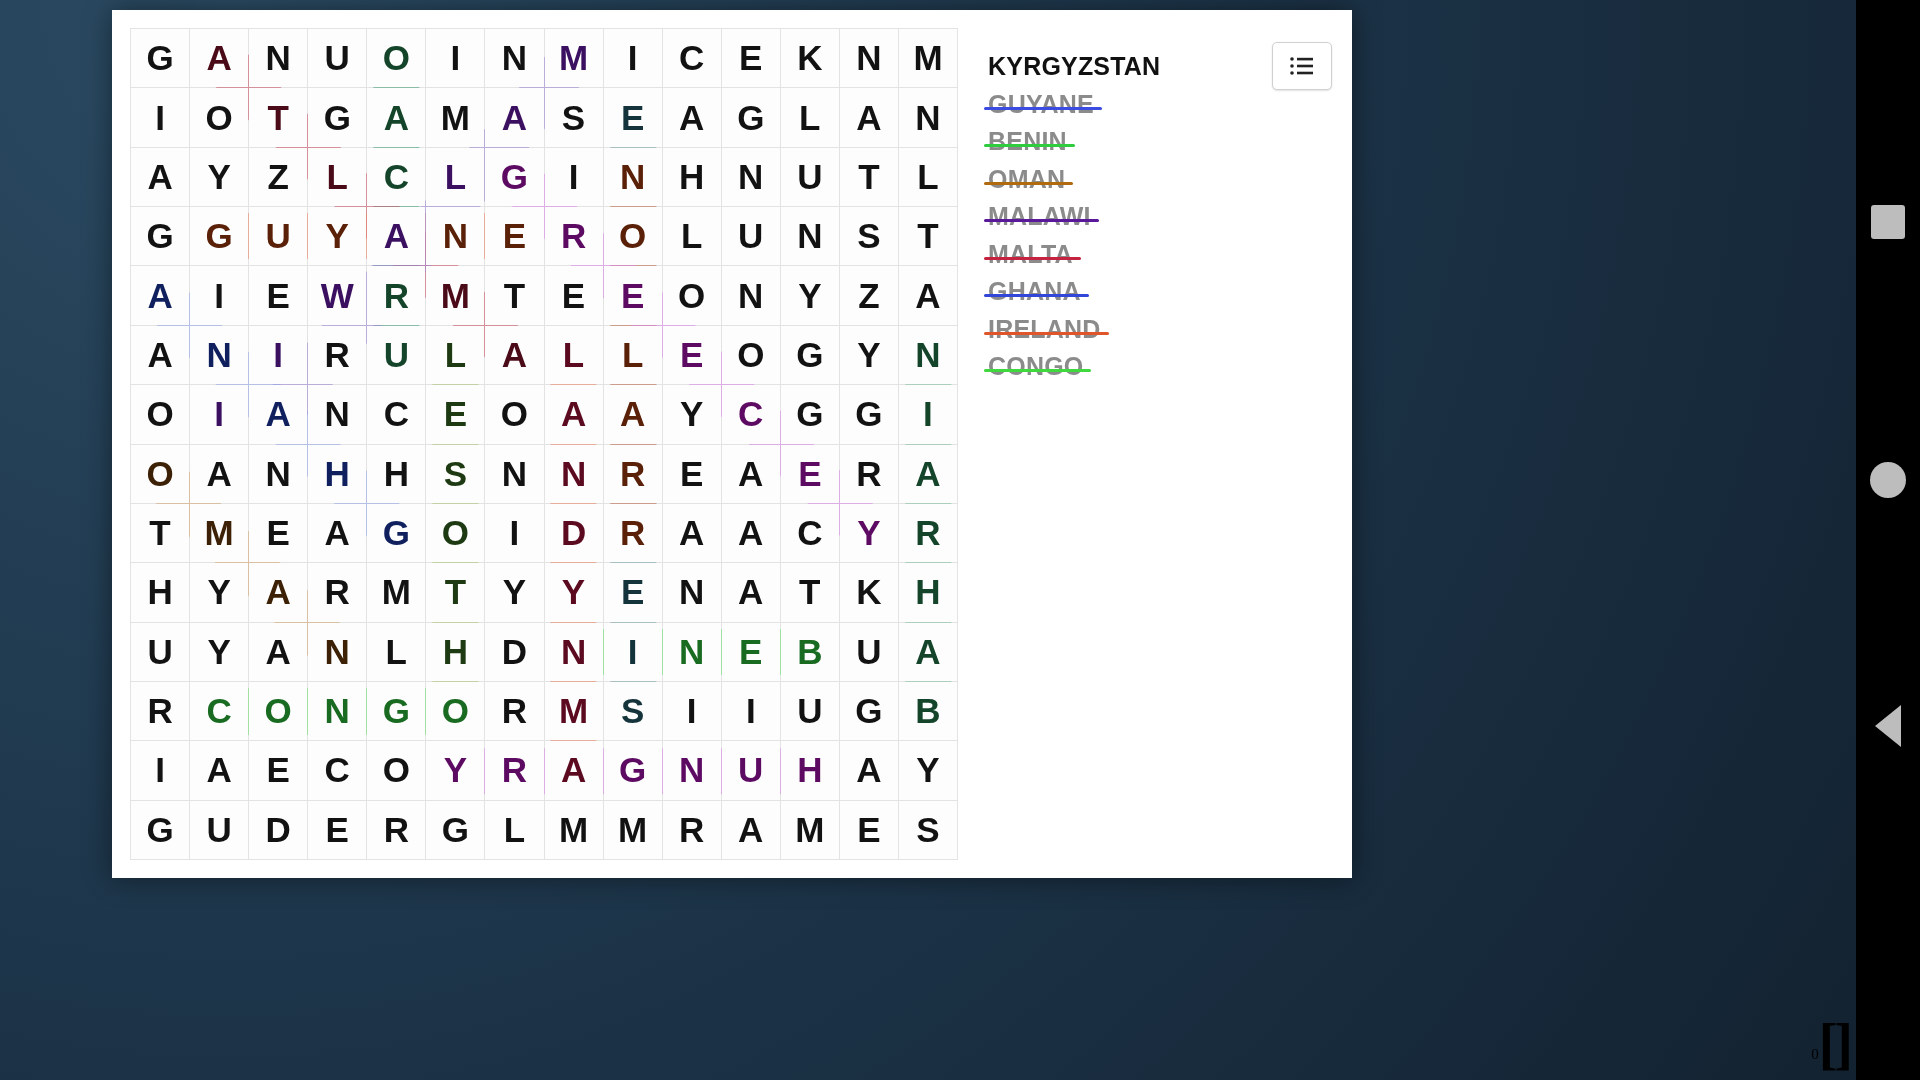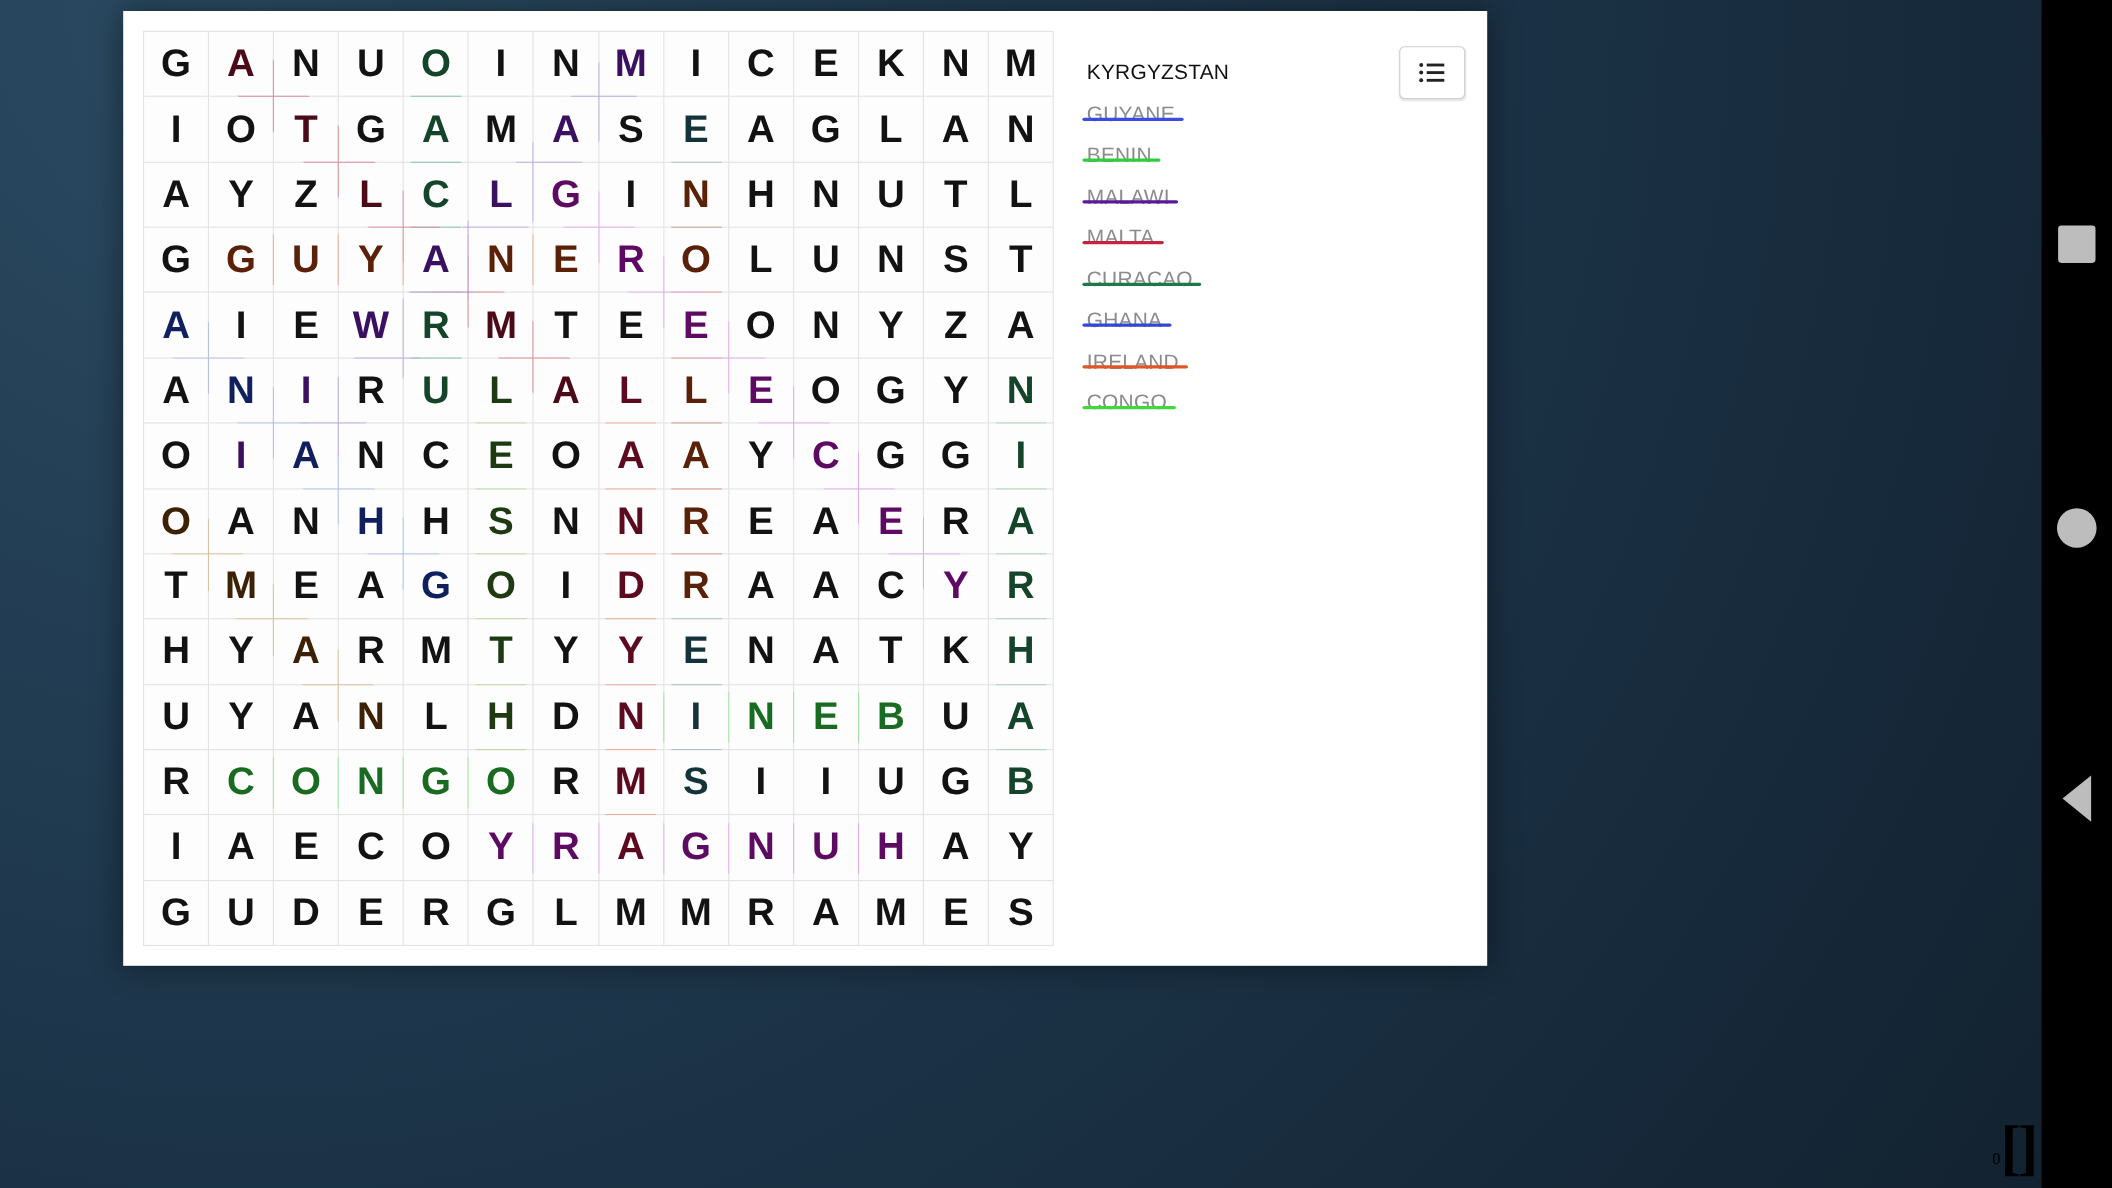--- a/index.html
+++ b/index.html
@@ -91,22 +91,22 @@
     display:flex;align-items:center;justify-content:center;
     box-shadow:0 1px 2px rgba(0,0,0,.12);
     cursor:pointer;
   }
   #menu-btn svg{display:block;}
   #wordlist{
     position:absolute; left:10px; top:20px;
     width:300px;
   }
   .word{
-    font-size:19px;
-    font-weight:normal;
+    font-size:25px;
+    font-weight:bold;
     letter-spacing:.2px;
     line-height:37.5px;
     color:#8b8b8b;
     position:relative;
     white-space:nowrap;
     display:inline-block;
   }
   .word-row{height:37.5px;}
   .word.active{color:#111;}
   .strike{
@@ -385,23 +385,23 @@
           <rect x="8" y="8.7" width="16" height="2.6" fill="#222"></rect>
           <circle cx="3" cy="17" r="1.8" fill="#222"></circle>
           <rect x="8" y="15.7" width="16" height="2.6" fill="#222"></rect>
         </svg>
       </span>
     </div>
     <div id="wordlist">
         <div class="word-row"><span class="word active">KYRGYZSTAN</span></div>
         <div class="word-row"><span class="word">GUYANE<span class="strike" style="background: rgb(61, 76, 224); width: calc(100% + 12px);"></span></span></div>
         <div class="word-row"><span class="word">BENIN<span class="strike" style="background: rgb(47, 204, 63); width: calc(100% + 12px);"></span></span></div>
+        <div class="word-row"><span class="word">OMAN<span class="strike" style="background: rgb(176, 106, 16); width: calc(100% + 12px);"></span></span></div>
         <div class="word-row"><span class="word">MALAWI<span class="strike" style="background: rgb(90, 24, 154); width: calc(100% + 12px);"></span></span></div>
         <div class="word-row"><span class="word">MALTA<span class="strike" style="background: rgb(196, 36, 63); width: calc(100% + 12px);"></span></span></div>
-        <div class="word-row"><span class="word">CURACAO<span class="strike" style="background: rgb(27, 122, 70); width: calc(100% + 12px);"></span></span></div>
         <div class="word-row"><span class="word">GHANA<span class="strike" style="background: rgb(50, 70, 216); width: calc(100% + 12px);"></span></span></div>
         <div class="word-row"><span class="word">IRELAND<span class="strike" style="background: rgb(224, 86, 42); width: calc(100% + 12px);"></span></span></div>
         <div class="word-row"><span class="word">CONGO<span class="strike" style="background: rgb(63, 217, 63); width: calc(100% + 12px);"></span></span></div>
       </div>
   </div>
 
 </div>
 
 <div id="navbar">
   <div id="nav-square" class="nav-ico"></div>

